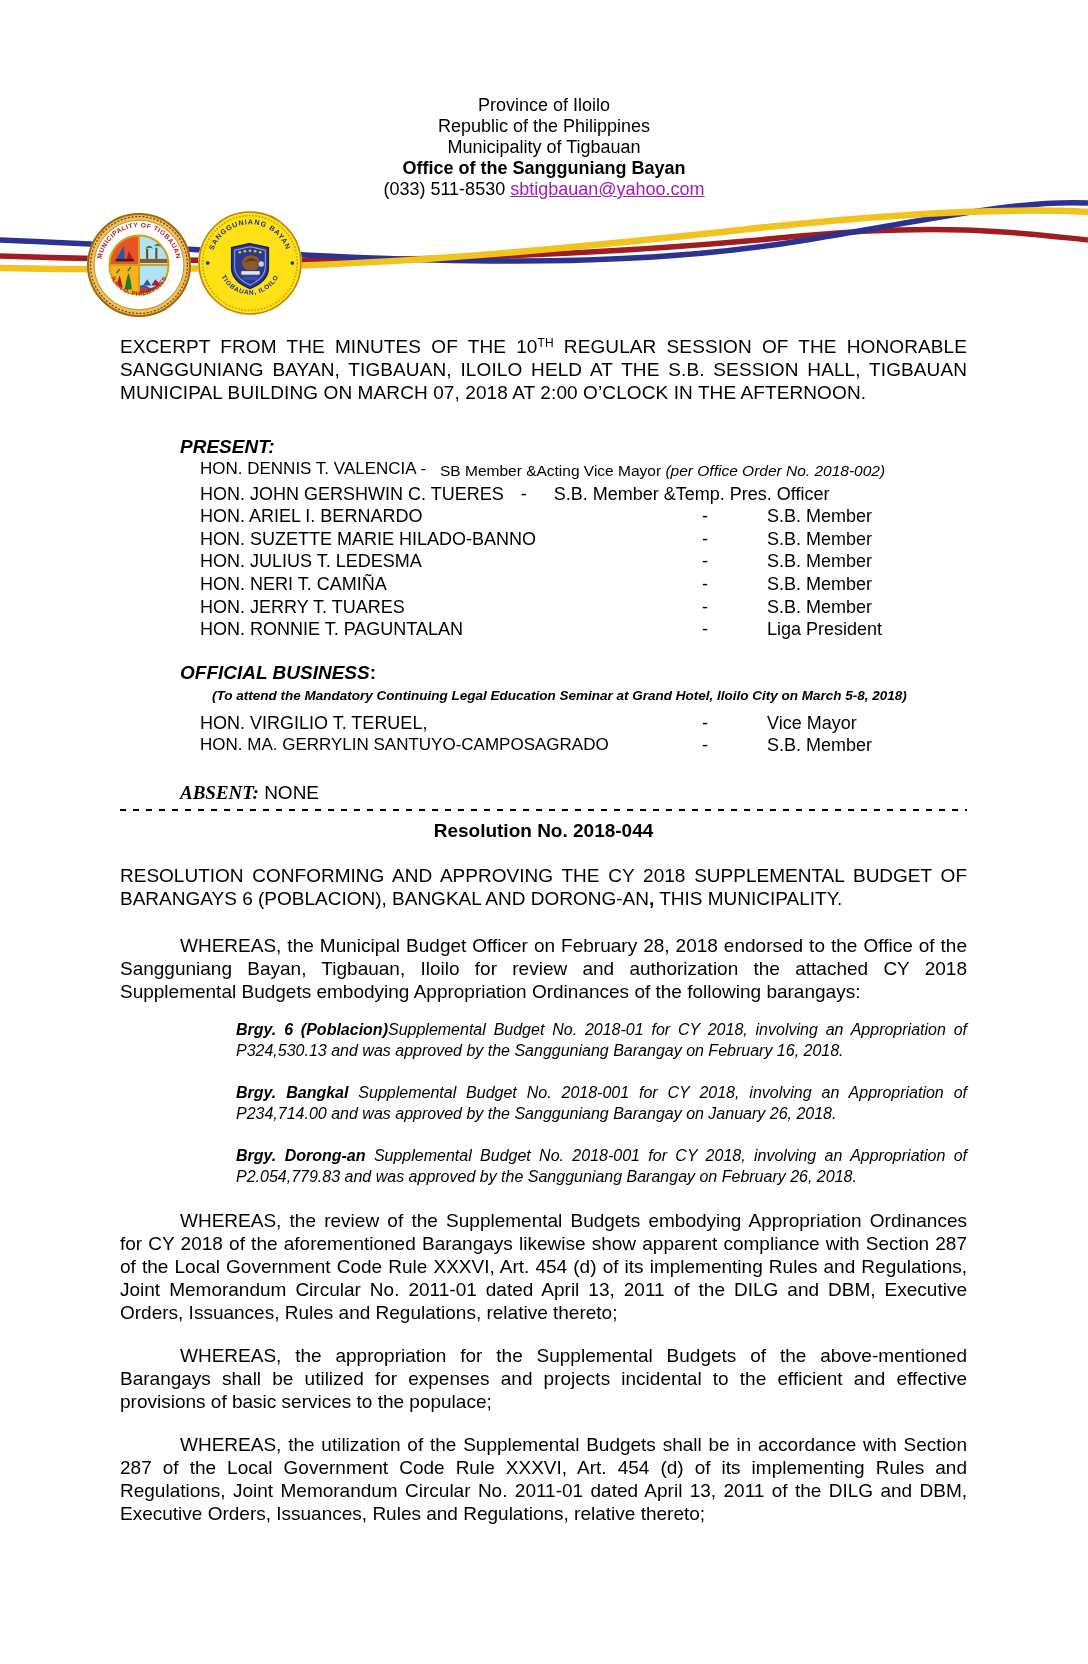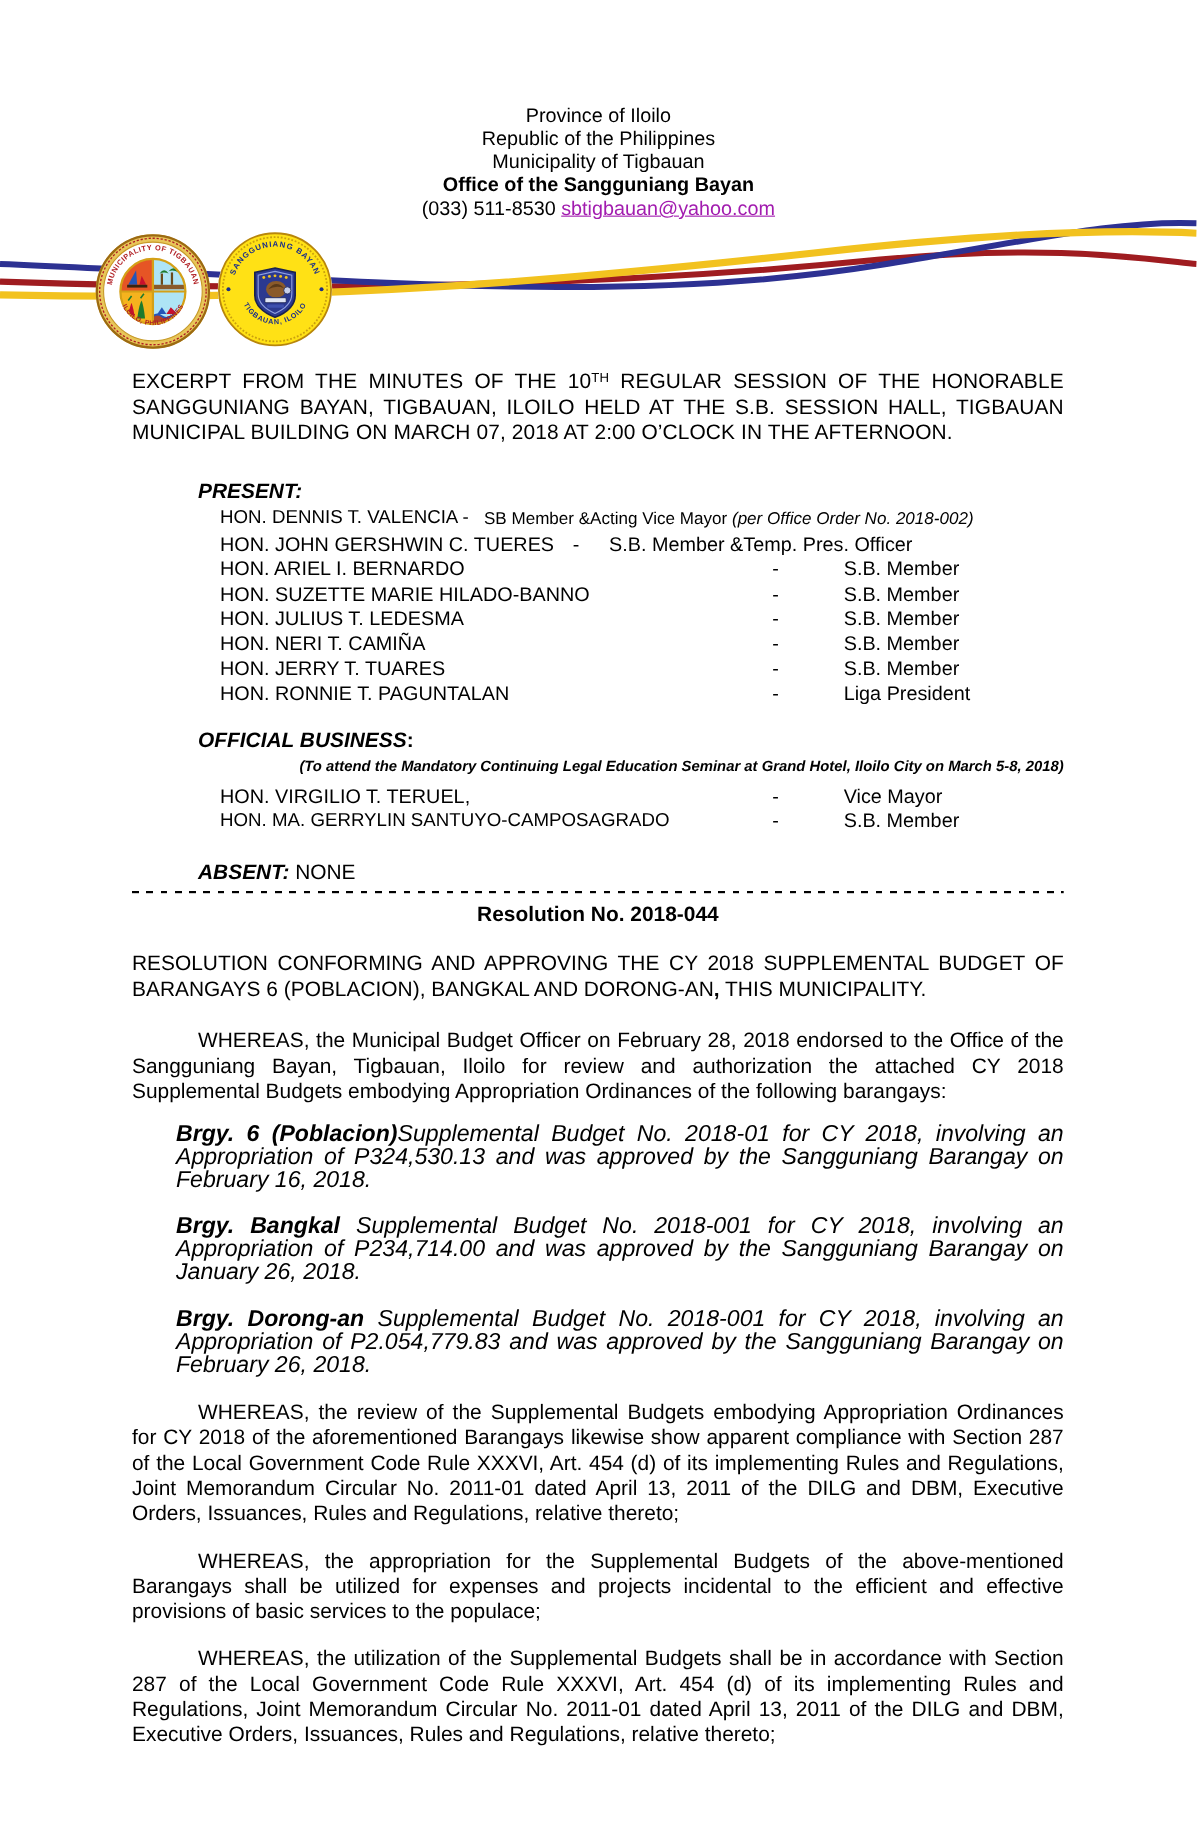--- a/index.html
+++ b/index.html
@@ -33,35 +33,35 @@
   .row-valencia{display:flex;font-size:17px;line-height:22.6px;}
   .row-valencia .name{flex:0 0 240px;white-space:nowrap;}
   .row-valencia .role{font-size:15.5px;padding-top:2px;white-space:nowrap;}
   .row-valencia .role .note{font-style:italic;}
   .row-tueres{display:flex;line-height:22.6px;}
   .row-tueres .name{flex:0 0 240px;white-space:nowrap;}
   .row-tueres .dash{flex:0 0 40px;text-align:center;}
   .row-tueres .role{padding-left:10px;white-space:nowrap;}
   .ob-heading{margin-top:20px;}
   .ob-note{margin-left:92px;margin-top:3px;font-size:13.5px;line-height:17px;
-           font-style:italic;font-weight:600;text-align:right;}
+           font-style:italic;font-weight:600;}
   .ob-rows{margin-top:8px;}
   .name-small{font-size:17px;}
   .absent-line{margin-left:60px;margin-top:24px;font-size:19px;line-height:23px;}
-  .absent-line .h{font-weight:bold;font-style:italic;}
+  .absent-line .h{font-weight:bold;font-style:italic;font-family:Liberation Serif, serif;}
   .divider{margin-top:5px;height:2px;width:100%;
            background:repeating-linear-gradient(90deg,#000 0 6px,transparent 6px 13px);}
   .res-title{margin-top:8px;text-align:center;font-weight:bold;font-size:19px;line-height:23px;}
   .subject{margin-top:22px;}
   .subject .bcomma{font-weight:bold;}
   .whereas{margin-top:24px;text-indent:60px;}
   .w2{margin-top:22px;}
   .w3{margin-top:20px;}
   .w4{margin-top:20px;}
-  .brgy{margin-left:40px;margin-top:16px;font-style:italic;font-size:21px;
+  .brgy{margin-left:116px;margin-top:16px;font-style:italic;font-size:16px;
         line-height:21px;text-align:justify;}
   .brgy + .brgy{margin-top:21px;}
   .brgy .lead{font-weight:bold;}
 </style>
 </head>
 <body>
 
 <div class="page">
 
   <svg class="ribbons" viewBox="0 0 1088 140" preserveAspectRatio="none">

